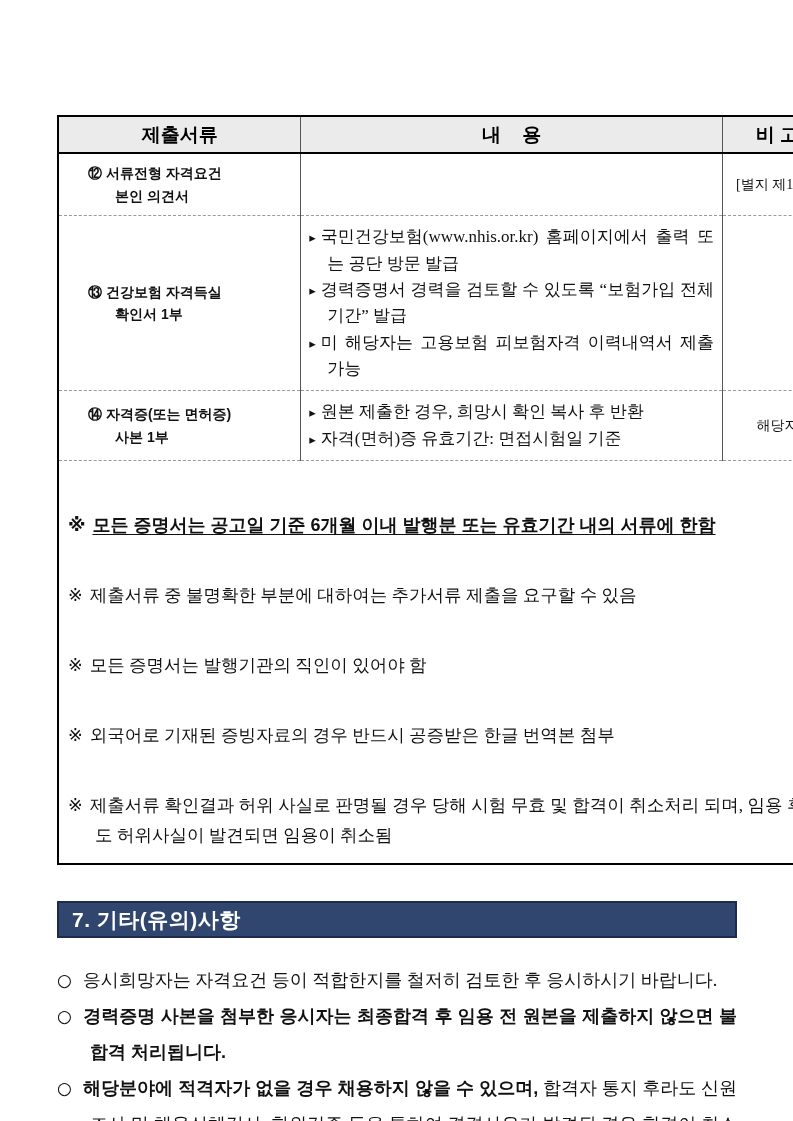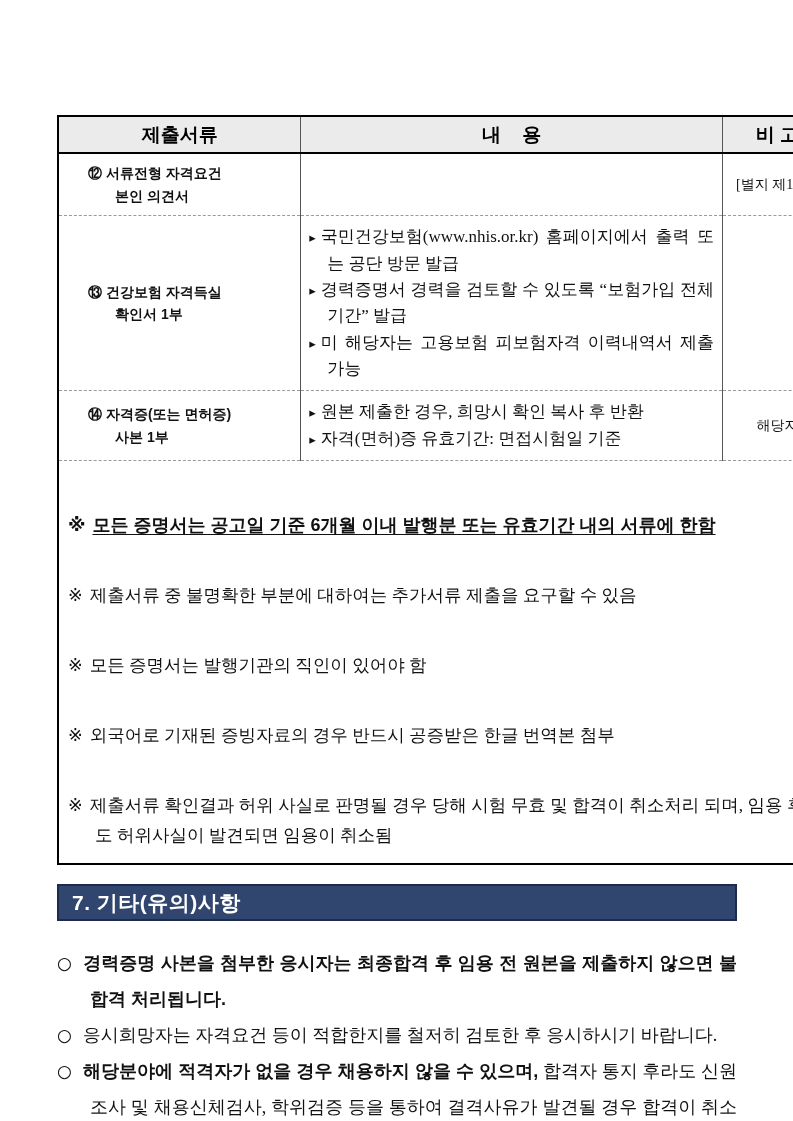--- a/index.html
+++ b/index.html
@@ -30,21 +30,21 @@
   .tri { font-family:"DejaVu Sans",sans-serif; font-size:13px; margin-right:5px; }
   .remark-cell { text-align:center; font-size:14px; }
   .notes-td { border-top:1px dashed #9a9a9a; padding:9px 10px 13px 9px; }
   .note-line { padding-left:27px; text-indent:-27px; font-size:17.5px; line-height:30px; text-align:justify;margin-top:40px; }
   .note-line .note-mark { margin-right:7px; font-family:"DejaVu Sans",sans-serif; }
   .note-strong { font-family:"Liberation Sans","DejaVu Sans",sans-serif; font-weight:bold; font-size:18px; }
   .note-strong .note-text { text-decoration:underline; text-underline-offset:3px; }
 
   
   .section-bar {
-    margin-top:19px; width:680px; height:37px;
+    margin-top:36px; width:680px; height:37px;
     background:#31466f; border:2px solid #1c2b4e;
     display:flex; align-items:center; padding-left:13px;
   }
   .section-bar .section-title {
     color:#ffffff; font-family:"Liberation Sans","DejaVu Sans",sans-serif;
     font-weight:bold; font-size:21px; letter-spacing:0.5px;
   }
 
   
   .bullets { margin-top:24px; width:680px; }
@@ -116,18 +116,18 @@
         </td>
       </tr>
     </tbody>
   </table>
 
   <div class="section-bar">
     <span class="section-title">7. 기타(유의)사항</span>
   </div>
 
   <div class="bullets">
+      <div class="bullet-item"><span class="bullet-mark">○</span><span>응시희망자는 자격요건 등이 적합한지를 철저히 검토한 후 응시하시기 바랍니다.</span></div>
       <div class="bullet-item"><span class="bullet-mark">○</span><span class="seg-bold">경력증명 사본을 첨부한 응시자는 최종합격 후 임용 전 원본을 제출하지 않으면 불합격 처리됩니다.</span></div>
-      <div class="bullet-item"><span class="bullet-mark">○</span><span>응시희망자는 자격요건 등이 적합한지를 철저히 검토한 후 응시하시기 바랍니다.</span></div>
       <div class="bullet-item"><span class="bullet-mark">○</span><span class="seg-bold">해당분야에 적격자가 없을 경우 채용하지 않을 수 있으며,</span><span> 합격자 통지 후라도 신원 조사 및 채용신체검사, 학위검증 등을 통하여 결격사유가 발견될 경우 합격이 취소될 수 있습니다.</span></div>
     </div>
 
 </div>
 
 </body></html>

